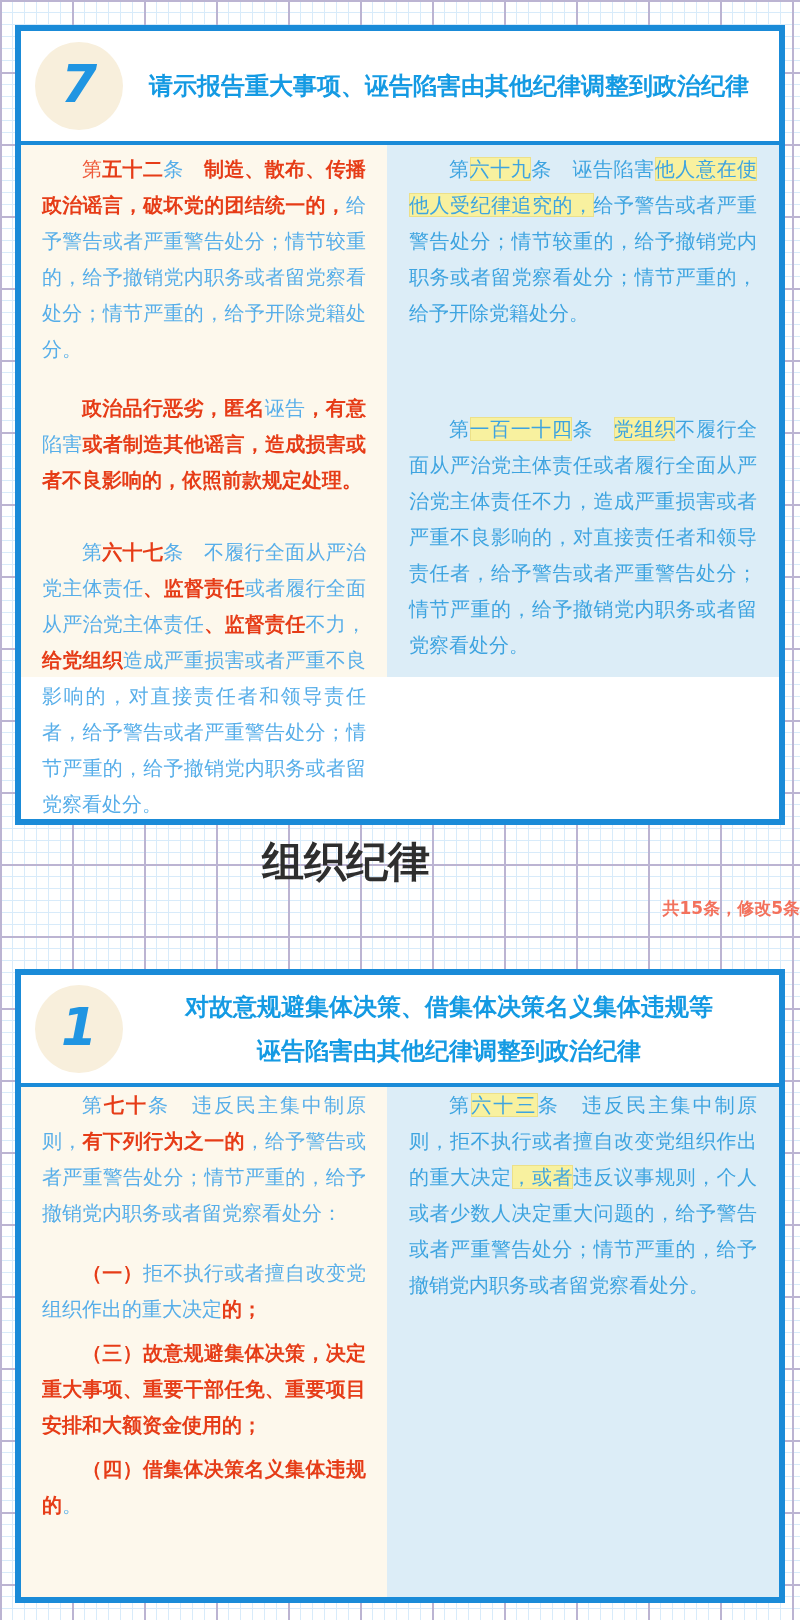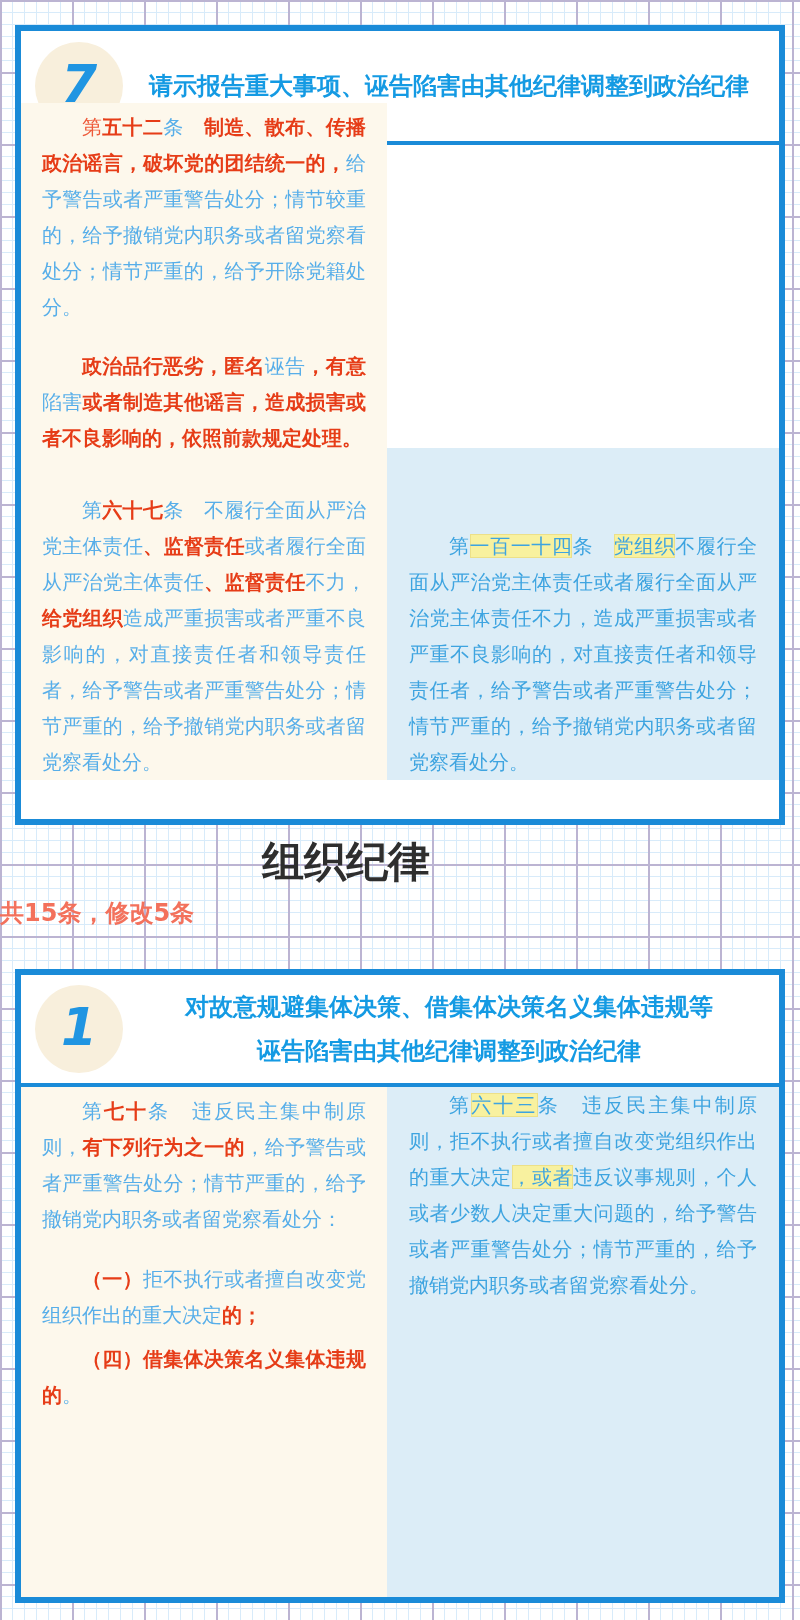--- a/index.html
+++ b/index.html
@@ -31,37 +31,37 @@
   .badge-num{
     font-size:52px;font-weight:bold;font-style:italic;color:#2095e2;
     transform:translateY(-2px);
   }
   .card-title{
     flex:1;text-align:center;font-size:24px;font-weight:bold;
     color:#149ae3;line-height:44px;padding:0 6px 0 2px;
   }
   .divider{height:4px;background:#1a8bd8;}
   .columns{display:flex;}
-  .card-1 .columns{height:635px;align-items:flex-end;}
+  .card-1 .columns{height:532px;}
   .card-2 .columns{height:510px;}
   .col{box-sizing:border-box;font-size:20px;line-height:36px;text-align:justify;}
   .col p{margin:0;text-indent:2em;}
   .col-left{width:366px;background:#fdf8ec;padding:0 21px;color:#57aee9;}
   .col-right{flex:1;background:#dcedf7;padding:0 22px;color:#3ea4e0;}
   .seg-n{}
   .seg-r{color:#ee5a3a;}
   .seg-rb{color:#e63c17;font-weight:bold;}
   .seg-hl{background:#f8f19f;box-shadow:inset 0 0 0 1px #ece089;}
   .section-title{
     position:absolute;top:834px;left:0;width:692px;text-align:center;
     font-family:"DejaVu Serif",serif;font-size:42px;font-weight:bold;color:#2e2e2e;
   }
   .section-sub{
-    position:absolute;top:897px;left:0;width:800px;text-align:left;
-    font-size:24px;font-weight:bold;color:#f3715c;
+    position:absolute;top:897px;left:0;width:800px;text-align:right;
+    font-size:17px;font-weight:bold;color:#f3715c;
   }
 </style>
 </head>
 <body>
 
 <div class="card card-1">
   <div class="card-header">
     <div class="badge">
       <span class="badge-num">7</span>
     </div>
@@ -70,20 +70,21 @@
     </div>
   </div>
   <div class="divider"></div>
   <div class="columns">
     <div class="col col-left">
       <p style="margin-top:6px"><span class="seg-r">第</span><span class="seg-rb">五十二</span><span class="seg-n">条</span><span class="seg-n">　</span><span class="seg-rb">制造、散布、传播政治谣言，破坏党的团结统一的，</span><span class="seg-n">给予警告或者严重警告处分；情节较重的，给予撤销党内职务或者留党察看处分；情节严重的，给予开除党籍处分。</span></p>
       <p style="margin-top:23px"><span class="seg-rb">政治品行恶劣，匿名</span><span class="seg-n">诬告</span><span class="seg-rb">，有意</span><span class="seg-n">陷害</span><span class="seg-rb">或者制造其他谣言，造成损害或者不良影响的，依照前款规定处理。</span></p>
       <p style="margin-top:36px"><span class="seg-n">第</span><span class="seg-rb">六十七</span><span class="seg-n">条</span><span class="seg-n">　</span><span class="seg-n">不履行全面从严治党主体责任</span><span class="seg-rb">、监督责任</span><span class="seg-n">或者履行全面从严治党主体责任</span><span class="seg-rb">、监督责任</span><span class="seg-n">不力，</span><span class="seg-rb">给党组织</span><span class="seg-n">造成严重损害或者严重不良影响的，对直接责任者和领导责任者，给予警告或者严重警告处分；情节严重的，给予撤销党内职务或者留党察看处分。</span></p>
     </div>
     <div class="col col-right">
+      <p style="margin-top:6px"><span class="seg-n">第</span><span class="seg-hl">六十九</span><span class="seg-n">条</span><span class="seg-n">　</span><span class="seg-n">诬告陷害</span><span class="seg-hl">他人意在使他人受纪律追究的，</span><span class="seg-n">给予警告或者严重警告处分；情节较重的，给予撤销党内职务或者留党察看处分；情节严重的，给予开除党籍处分。</span></p>
       <p style="margin-top:80px"><span class="seg-n">第</span><span class="seg-hl">一百一十四</span><span class="seg-n">条</span><span class="seg-n">　</span><span class="seg-hl">党组织</span><span class="seg-n">不履行全面从严治党主体责任或者履行全面从严治党主体责任不力，造成严重损害或者严重不良影响的，对直接责任者和领导责任者，给予警告或者严重警告处分；情节严重的，给予撤销党内职务或者留党察看处分。</span></p>
     </div>
   </div>
 </div>
 
 <div class="section-title">组织纪律</div>
 <div class="section-sub">共15条，修改5条</div>
 
 <div class="card card-2">
   <div class="card-header">
@@ -91,21 +92,22 @@
       <span class="badge-num">1</span>
     </div>
     <div class="card-title">
       <div>对故意规避集体决策、借集体决策名义集体违规等</div>
       <div>诬告陷害由其他纪律调整到政治纪律</div>
     </div>
   </div>
   <div class="divider"></div>
   <div class="columns">
     <div class="col col-left">
-      <p style="margin-top:6px"><span class="seg-n">第</span><span class="seg-rb">七十</span><span class="seg-n">条</span><span class="seg-n">　</span><span class="seg-n">违反民主集中制原则，</span><span class="seg-rb">有下列行为之一的</span><span class="seg-n">，给予警告或者严重警告处分；情节严重的，给予撤销党内职务或者留党察看处分：</span></p>
+      <p style="margin-top:0"><span class="seg-n">第</span><span class="seg-rb">七十</span><span class="seg-n">条</span><span class="seg-n">　</span><span class="seg-n">违反民主集中制原则，</span><span class="seg-rb">有下列行为之一的</span><span class="seg-n">，给予警告或者严重警告处分；情节严重的，给予撤销党内职务或者留党察看处分：</span></p>
       <p style="margin-top:24px"><span class="seg-rb">（一）</span><span class="seg-n">拒不执行或者擅自改变党组织作出的重大决定</span><span class="seg-rb">的；</span></p>
+      <p style="margin-top:8px"><span class="seg-rb">（三）故意规避集体决策，决定重大事项、重要干部任免、重要项目安排和大额资金使用的；</span></p>
       <p style="margin-top:8px"><span class="seg-rb">（四）借集体决策名义集体违规的</span><span class="seg-n">。</span></p>
     </div>
     <div class="col col-right">
       <p style="margin-top:0"><span class="seg-n">第</span><span class="seg-hl">六十三</span><span class="seg-n">条</span><span class="seg-n">　</span><span class="seg-n">违反民主集中制原则，拒不执行或者擅自改变党组织作出的重大决定</span><span class="seg-hl">，或者</span><span class="seg-n">违反议事规则，个人或者少数人决定重大问题的，给予警告或者严重警告处分；情节严重的，给予撤销党内职务或者留党察看处分。</span></p>
     </div>
   </div>
 </div>
 
 </body></html>

